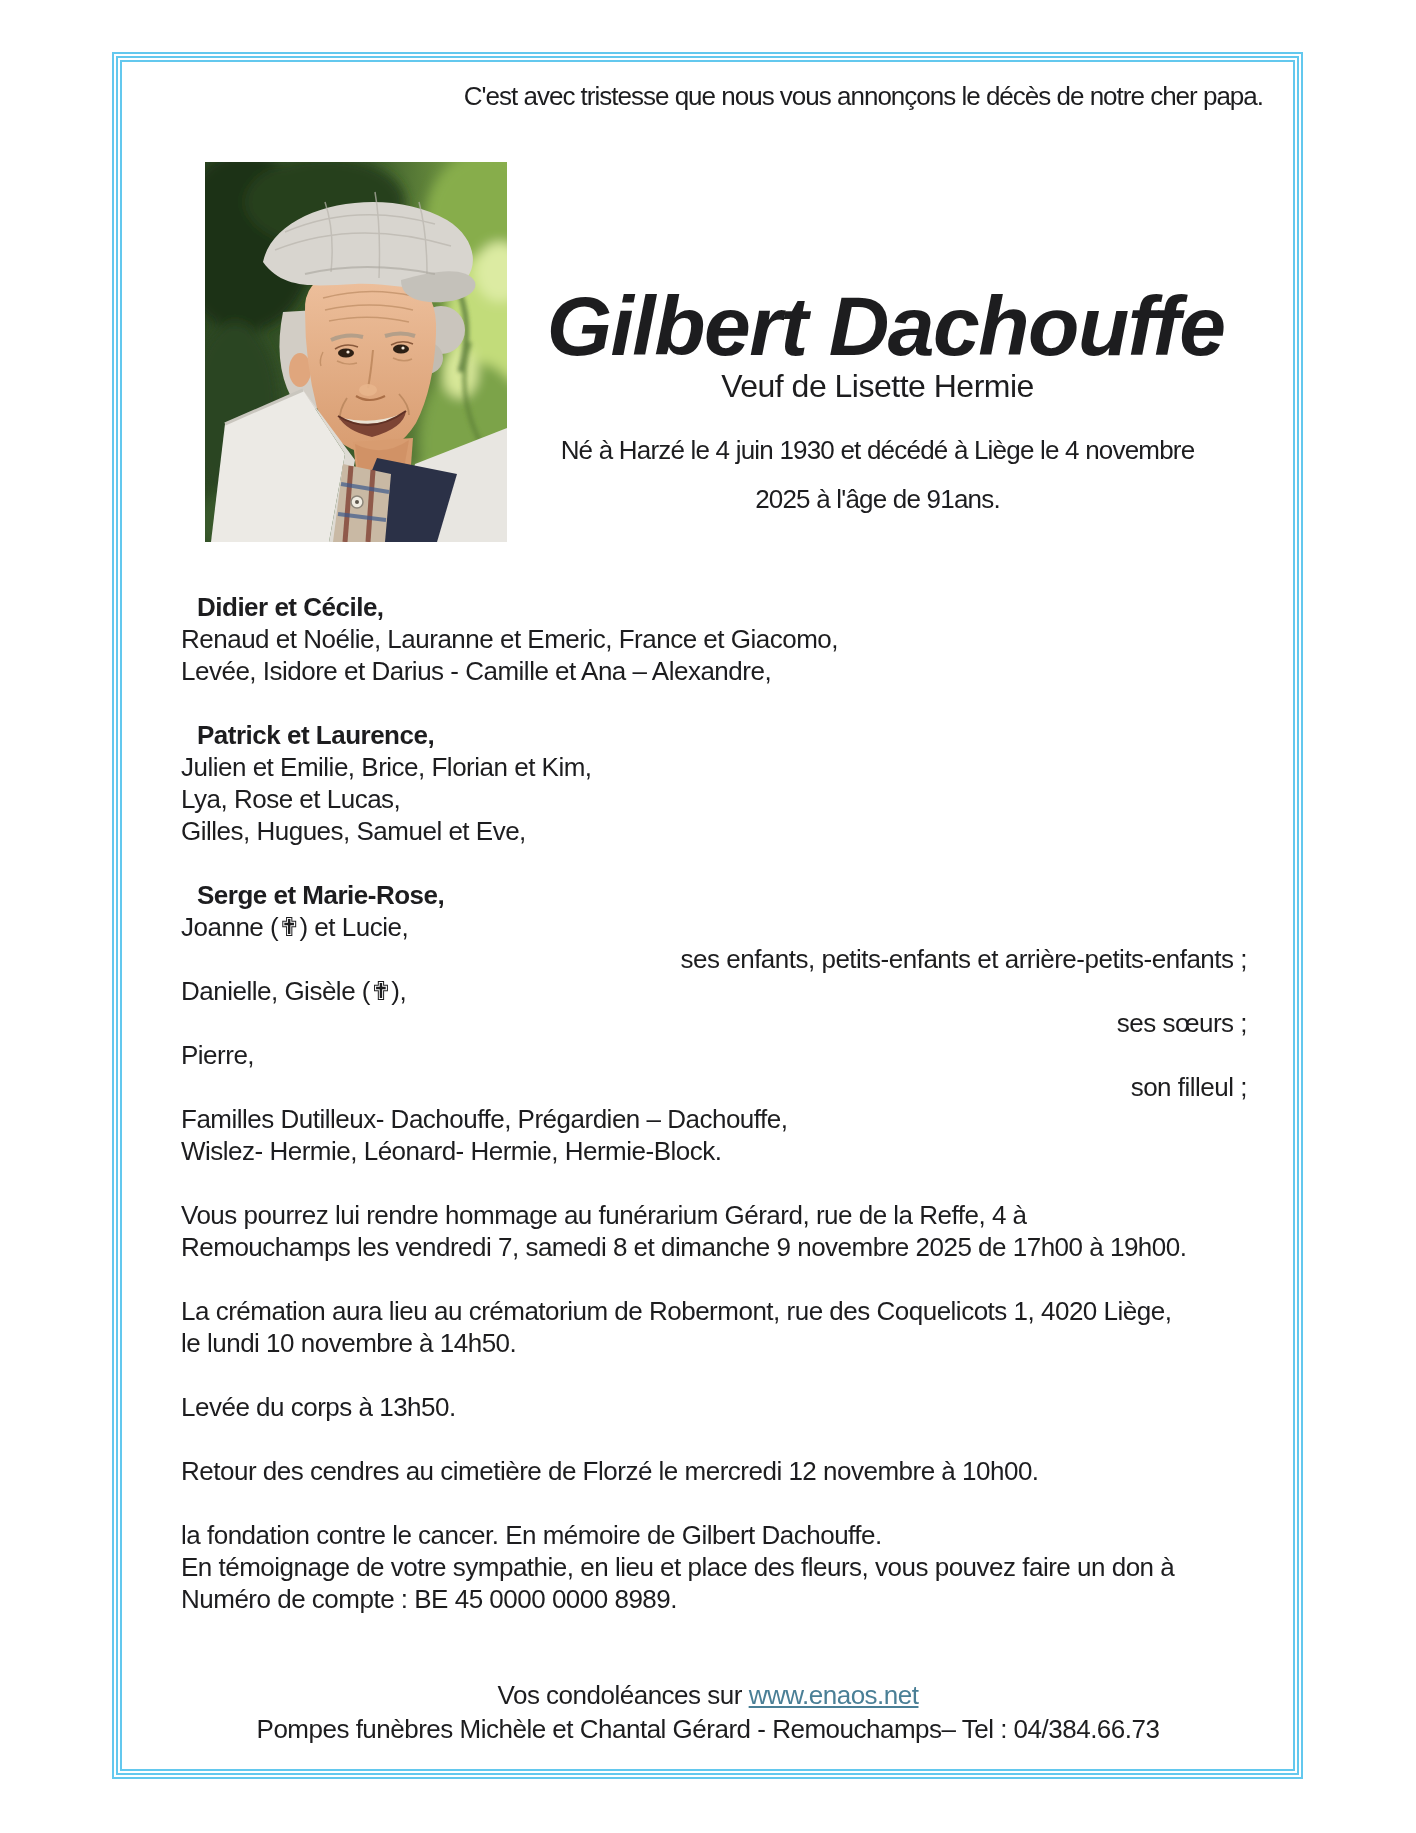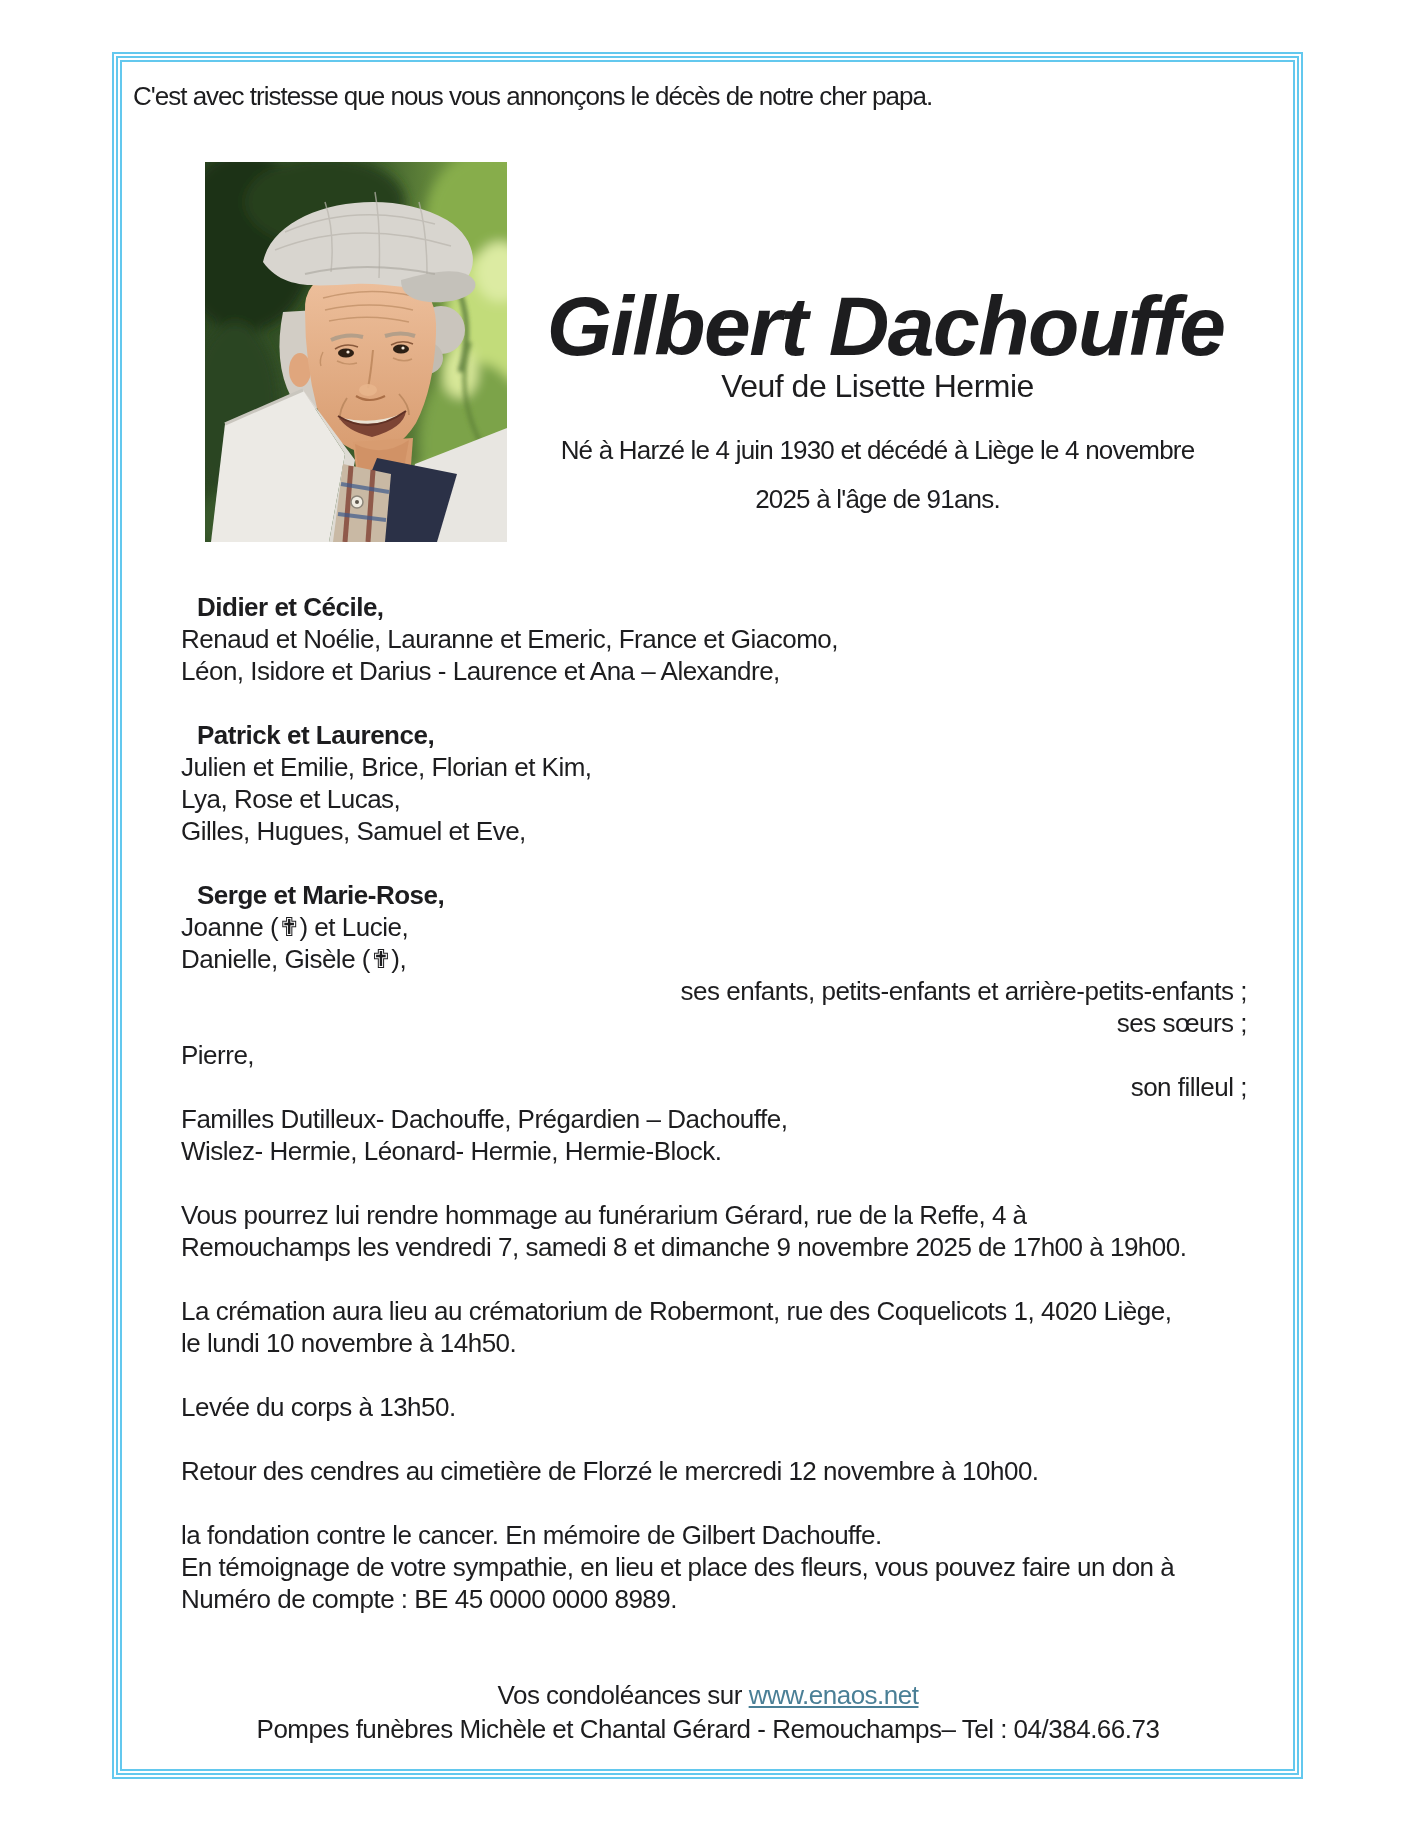--- a/index.html
+++ b/index.html
@@ -31,26 +31,25 @@
       inset 0 0 0 4px var(--frame-blue),
       inset 0 0 0 6px #ffffff,
       inset 0 0 0 8px var(--frame-blue);
   }
   .intro{
     position:absolute;
     left:113px; top:80px;
     width:1150px;
     padding-right:40px;
     box-sizing:content-box;
-    text-align:left;
+    text-align:right;
     font-size:26px;
     letter-spacing:-1px;
     line-height:32px;
     white-space:nowrap;
-    padding-left:20px;
   }
   .photo{
     position:absolute;
     left:205px; top:162px;
     width:302px; height:380px;
   }
   .right-col{
     position:absolute;
     left:455px;
     width:845px;
@@ -245,31 +244,31 @@
   <h1 class="right-col title">Gilbert Dachouffe</h1>
   <div class="right-col subtitle">Veuf de Lisette Hermie</div>
   <div class="right-col life">
     <div>Né à Harzé le 4 juin 1930 et décédé à Liège le 4 novembre</div>
     <div>2025 à l'âge de 91ans.</div>
   </div>
 
   <div class="announcement">
       <div class="line bold">Didier et Cécile,</div>
       <div class="line">Renaud et Noélie, Lauranne et Emeric, France et Giacomo,</div>
-      <div class="line">Léon, Isidore et Darius - Laurence et Ana – Alexandre,</div>
+      <div class="line">Levée, Isidore et Darius - Camille et Ana – Alexandre,</div>
       <div class="line gap"></div>
       <div class="line bold">Patrick et Laurence,</div>
       <div class="line">Julien et Emilie, Brice, Florian et Kim,</div>
       <div class="line">Lya, Rose et Lucas,</div>
       <div class="line">Gilles, Hugues, Samuel et Eve,</div>
       <div class="line gap"></div>
       <div class="line bold">Serge et Marie-Rose,</div>
       <div class="line">Joanne (✟) et Lucie,</div>
+      <div class="line right">ses enfants, petits-enfants et arrière-petits-enfants ;</div>
       <div class="line">Danielle, Gisèle (✟),</div>
-      <div class="line right">ses enfants, petits-enfants et arrière-petits-enfants ;</div>
       <div class="line right">ses sœurs ;</div>
       <div class="line">Pierre,</div>
       <div class="line right">son filleul ;</div>
       <div class="line">Familles Dutilleux- Dachouffe, Prégardien – Dachouffe,</div>
       <div class="line">Wislez- Hermie, Léonard- Hermie, Hermie-Block.</div>
       <div class="line gap"></div>
       <div class="line">Vous pourrez lui rendre hommage au funérarium Gérard, rue de la Reffe, 4 à</div>
       <div class="line">Remouchamps les vendredi 7, samedi 8 et dimanche 9 novembre 2025 de 17h00 à 19h00.</div>
       <div class="line gap"></div>
       <div class="line">La crémation aura lieu au crématorium de Robermont, rue des Coquelicots 1, 4020 Liège,</div>

